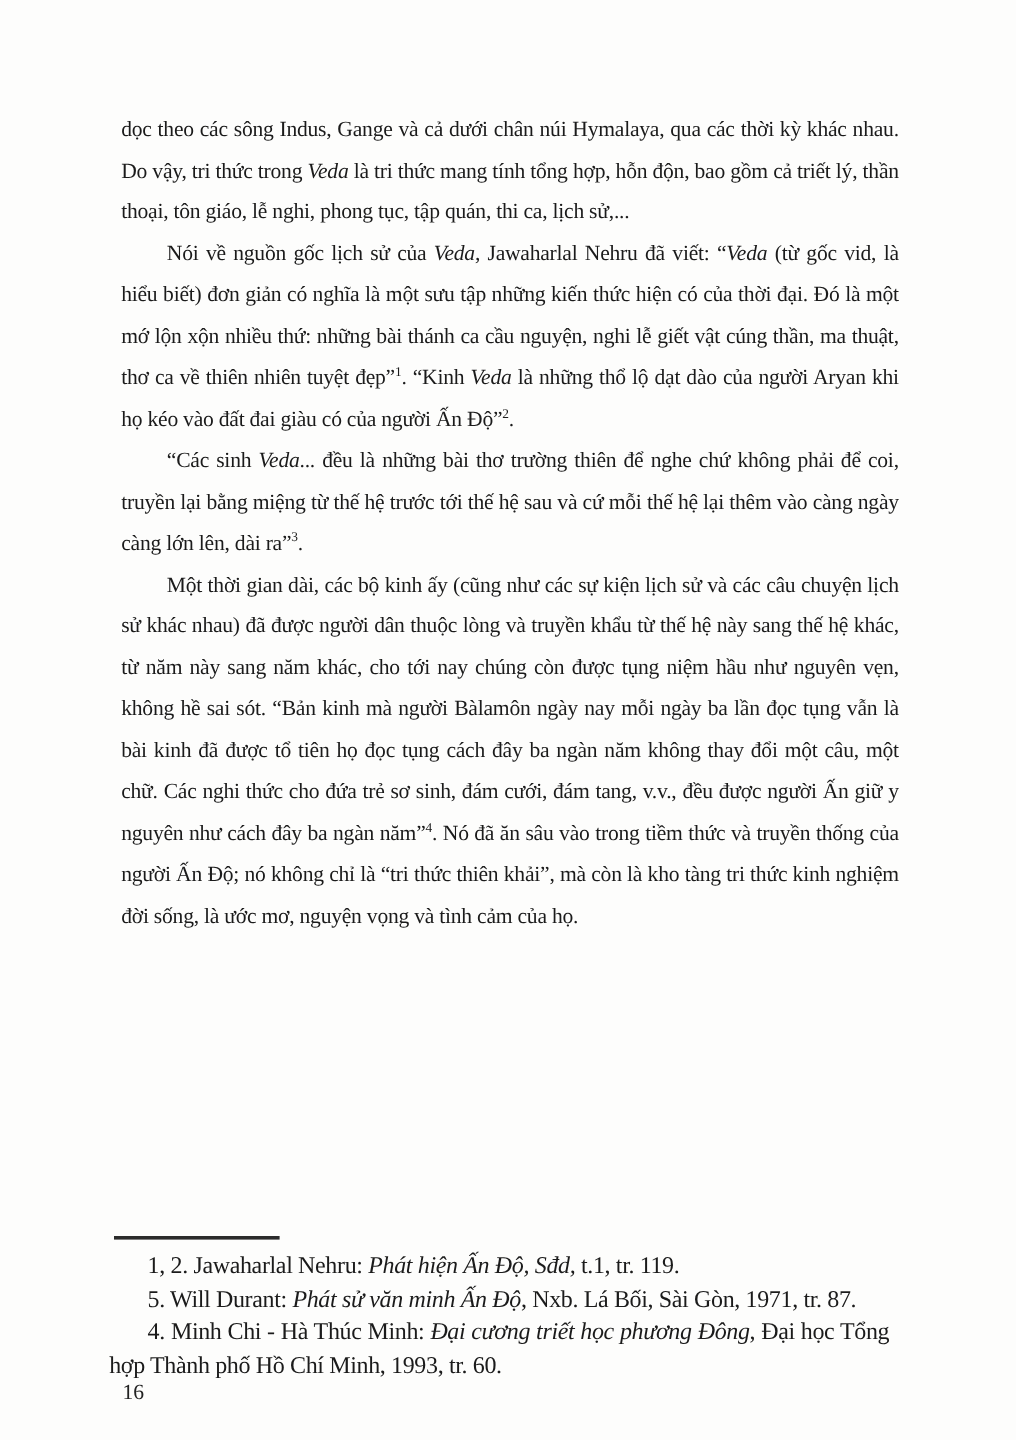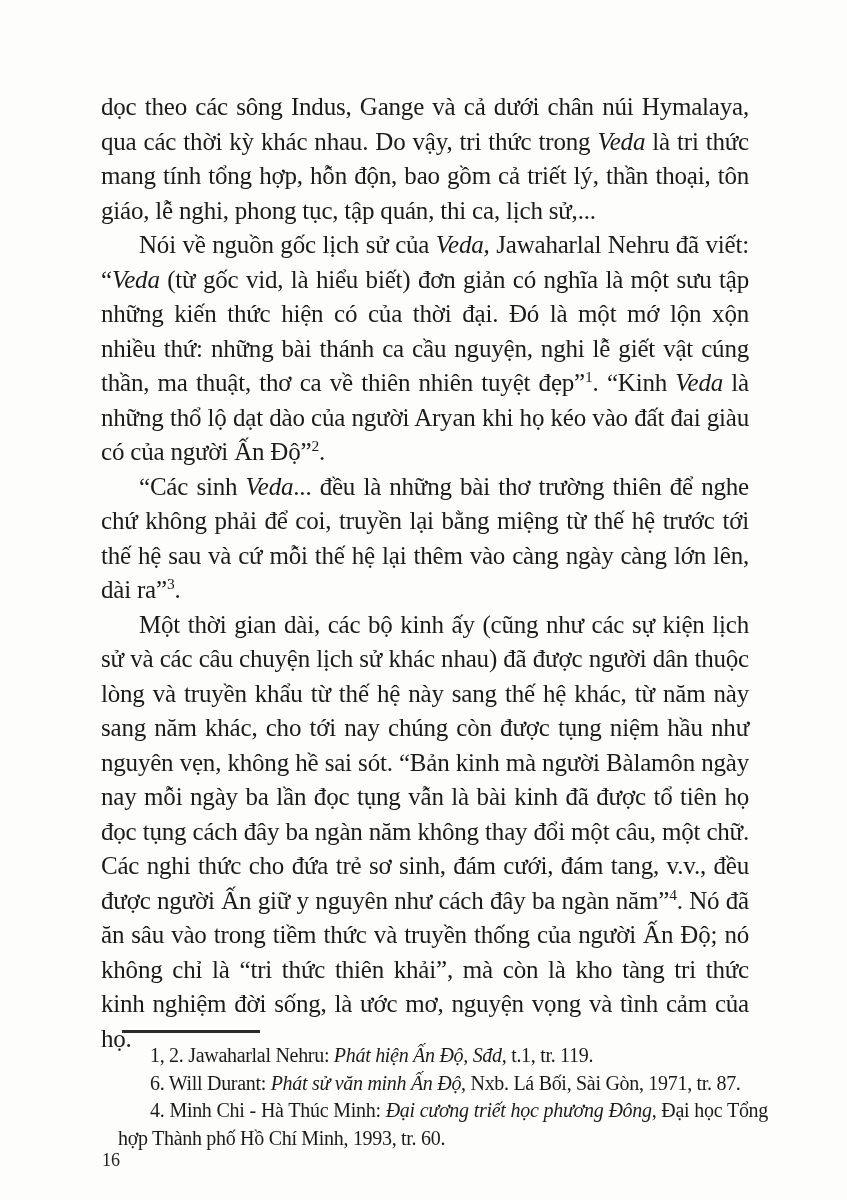--- a/index.html
+++ b/index.html
@@ -22,41 +22,41 @@
   }
   .body-text {
     position: absolute;
     left: 101px;
     top: 90px;
     width: 648px;
   }
   .para {
     margin: 0;
     text-align: justify;
-    font-size: 25px;
+    font-size: 18px;
     line-height: 34.5px;
     letter-spacing: -0.2px;
     text-indent: 38px;
   }
   .para + .para {
   }
   .para.no-indent {
     text-indent: 0;
   }
   .it {
     font-style: italic;
   }
   sup {
     font-size: 0.62em;
     line-height: 0;
     vertical-align: super;
   }
   .footnotes {
     position: absolute;
-    left: 118px;
+    left: 91px;
     top: 1030px;
     width: 650px;
   }
   .footnote-rule {
     width: 138px;
     height: 0;
     border-top: 3px solid #2b2b2b;
     margin: 0 0 9px 4px;
   }
   .footnote {
@@ -83,19 +83,19 @@
   <main class="body-text">
     <p class="para no-indent"><span>dọc theo các sông Indus, Gange và cả dưới chân núi Hymalaya, qua các thời kỳ khác nhau. Do vậy, tri thức trong </span><span class="it">Veda</span><span> là tri thức mang tính tổng hợp, hỗn độn, bao gồm cả triết lý, thần thoại, tôn giáo, lễ nghi, phong tục, tập quán, thi ca, lịch sử,...</span></p>
     <p class="para"><span>Nói về nguồn gốc lịch sử của </span><span class="it">Veda,</span><span> Jawaharlal Nehru đã viết: “</span><span class="it">Veda</span><span> (từ gốc vid, là hiểu biết) đơn giản có nghĩa là một sưu tập những kiến thức hiện có của thời đại. Đó là một mớ lộn xộn nhiều thứ: những bài thánh ca cầu nguyện, nghi lễ giết vật cúng thần, ma thuật, thơ ca về thiên nhiên tuyệt đẹp”</span><sup>1</sup><span>. “Kinh </span><span class="it">Veda</span><span> là những thổ lộ dạt dào của người Aryan khi họ kéo vào đất đai giàu có của người Ấn Độ”</span><sup>2</sup><span>.</span></p>
     <p class="para"><span>“Các sinh </span><span class="it">Veda</span><span>... đều là những bài thơ trường thiên để nghe chứ không phải để coi, truyền lại bằng miệng từ thế hệ trước tới thế hệ sau và cứ mỗi thế hệ lại thêm vào càng ngày càng lớn lên, dài ra”</span><sup>3</sup><span>.</span></p>
     <p class="para"><span>Một thời gian dài, các bộ kinh ấy (cũng như các sự kiện lịch sử và các câu chuyện lịch sử khác nhau) đã được người dân thuộc lòng và truyền khẩu từ thế hệ này sang thế hệ khác, từ năm này sang năm khác, cho tới nay chúng còn được tụng niệm hầu như nguyên vẹn, không hề sai sót. “Bản kinh mà người Bàlamôn ngày nay mỗi ngày ba lần đọc tụng vẫn là bài kinh đã được tổ tiên họ đọc tụng cách đây ba ngàn năm không thay đổi một câu, một chữ. Các nghi thức cho đứa trẻ sơ sinh, đám cưới, đám tang, v.v., đều được người Ấn giữ y nguyên như cách đây ba ngàn năm”</span><sup>4</sup><span>. Nó đã ăn sâu vào trong tiềm thức và truyền thống của người Ấn Độ; nó không chỉ là “tri thức thiên khải”, mà còn là kho tàng tri thức kinh nghiệm đời sống, là ước mơ, nguyện vọng và tình cảm của họ.</span></p>
   </main>
 
   <section class="footnotes">
     <div class="footnote-rule"></div>
     <p class="footnote"><span>1, 2. Jawaharlal Nehru: </span><span class="it">Phát hiện Ấn Độ, Sđd,</span><span> t.1, tr. 119.</span></p>
-    <p class="footnote"><span>6. Will Durant: </span><span class="it">Phát sử văn minh Ấn Độ</span><span>, Nxb. Lá Bối, Sài Gòn, 1971, tr. 87.</span></p>
+    <p class="footnote"><span>5. Will Durant: </span><span class="it">Phát sử văn minh Ấn Độ</span><span>, Nxb. Lá Bối, Sài Gòn, 1971, tr. 87.</span></p>
     <p class="footnote"><span>4. Minh Chi - Hà Thúc Minh: </span><span class="it">Đại cương triết học phương Đông</span><span>, Đại học Tổng hợp Thành phố Hồ Chí Minh, 1993, tr. 60.</span></p>
   </section>
 
   <div class="page-number">16</div>
 
 </div>
 
 </body></html>

